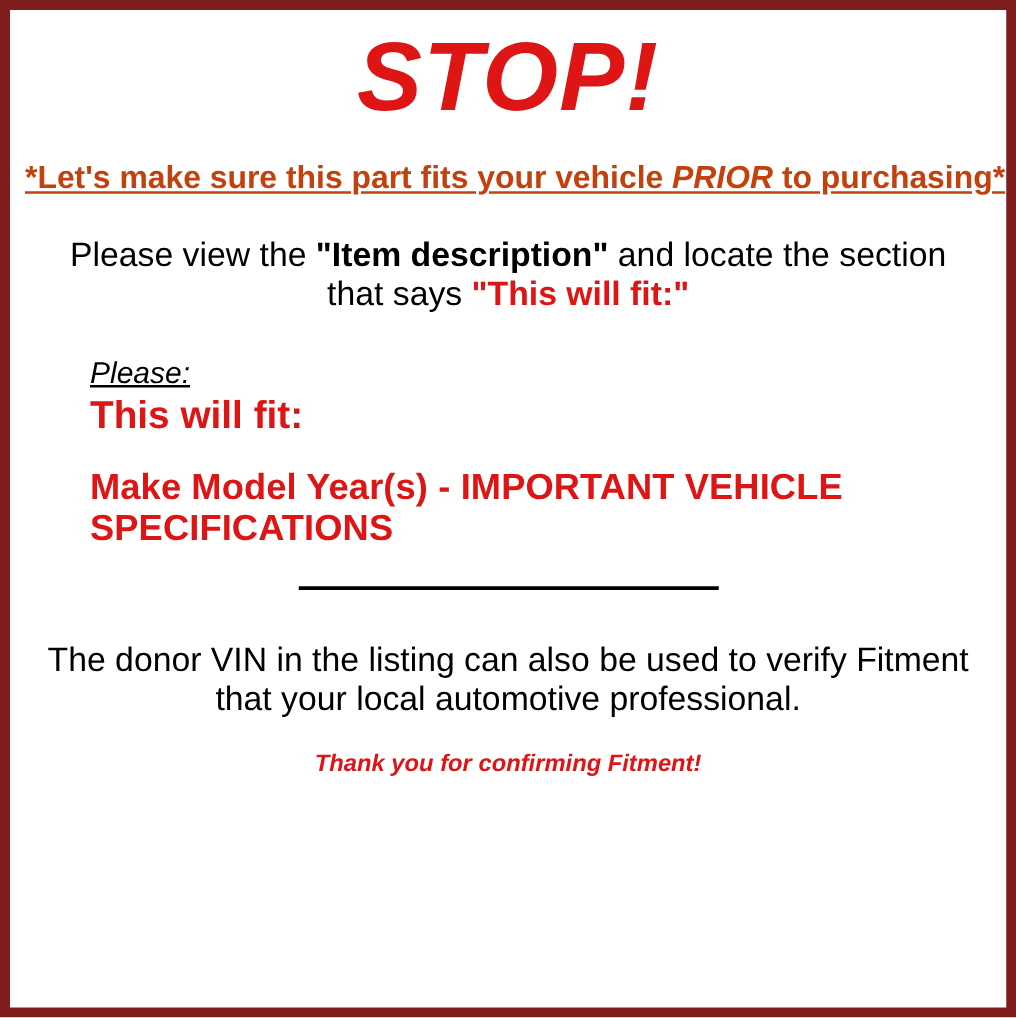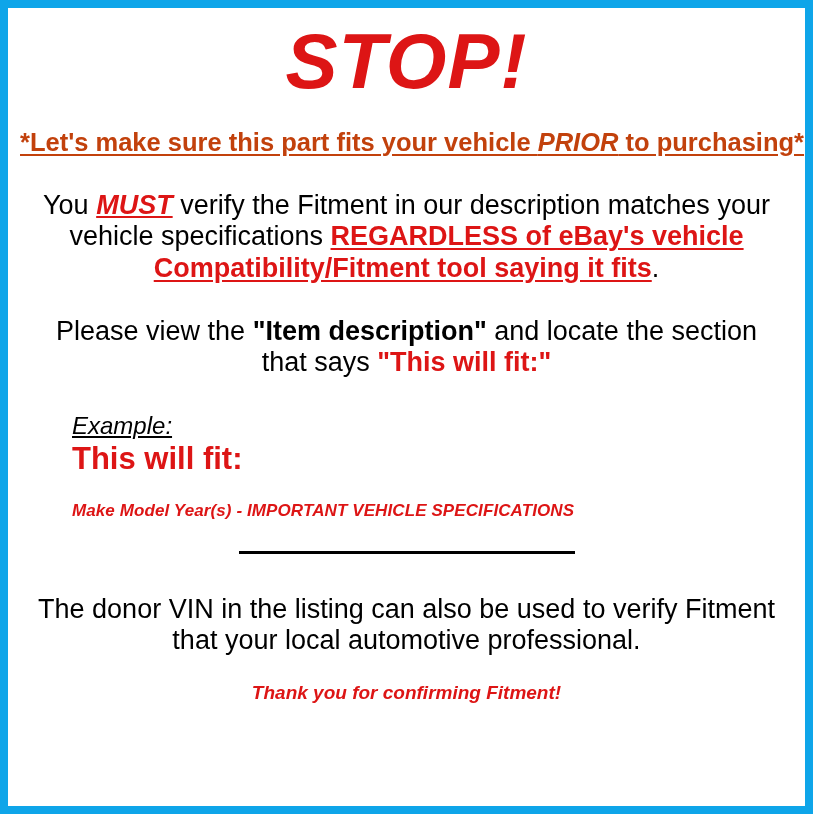--- a/index.html
+++ b/index.html
@@ -11,21 +11,21 @@
     width: 813px;
     height: 814px;
     font-family: "Liberation Sans", sans-serif;
   }
 
   #notice-card {
     box-sizing: border-box;
     width: 813px;
     height: 814px;
     background: #ffffff;
-    border: 8px solid #0ea5e9;
+    border: 8px solid #7f1d1d;
     padding: 0 12px;
     display: block;
     overflow: hidden;
   }
 
   
   .line {
     text-align: center;
     color: #000000;
     line-height: 1.16;
@@ -95,26 +95,25 @@
     line-height: 1.1;
   }
   #example-fit {
     font-size: 31px;
     font-weight: bold;
     color: #dd1515;
     line-height: 1.25;
     margin-top: 1px;
   }
   #example-spec {
-    font-size: 17px;
+    font-size: 29px;
     font-weight: bold;
     color: #dd1515;
     margin-top: 22px;
     letter-spacing: 0.1px;
-    font-style: italic;
   }
 
   
   #divider-row {
     margin: 22px 0 0 0;
     text-align: center;
   }
   #divider-rule {
     display: inline-block;
     width: 336px;
@@ -152,30 +151,27 @@
 <div id="notice-card">
 
   <div id="stop-headline">STOP!</div>
 
   <div id="tagline">
     <span class="ul-wrap">
       <span>*Let's make sure this part fits your vehicle </span><span class="bi">PRIOR</span><span> to purchasing*</span>
     </span>
   </div>
 
-  <div id="must-paragraph" class="line">
-    <span>You </span><span class="red biu">MUST</span><span> verify the Fitment in our description matches your vehicle specifications </span><span class="regardless">REGARDLESS of eBay's vehicle Compatibility/Fitment tool saying it fits</span><span>.</span>
-  </div>
 
   <div id="desc-paragraph" class="line">
     <span>Please view the </span><span class="b">"Item description"</span><span> and locate the section that says </span><span class="red b">"This will fit:"</span>
   </div>
 
   <div id="example-block">
-    <div id="example-label">Example:</div>
+    <div id="example-label">Please:</div>
     <div id="example-fit">This will fit:</div>
     <div id="example-spec">Make Model Year(s) - IMPORTANT VEHICLE SPECIFICATIONS</div>
   </div>
 
   <div id="divider-row">
     <span id="divider-rule"></span>
   </div>
 
 
   <div id="vin-paragraph" class="line">The donor VIN in the listing can also be used to verify Fitment that your local automotive professional.</div>

